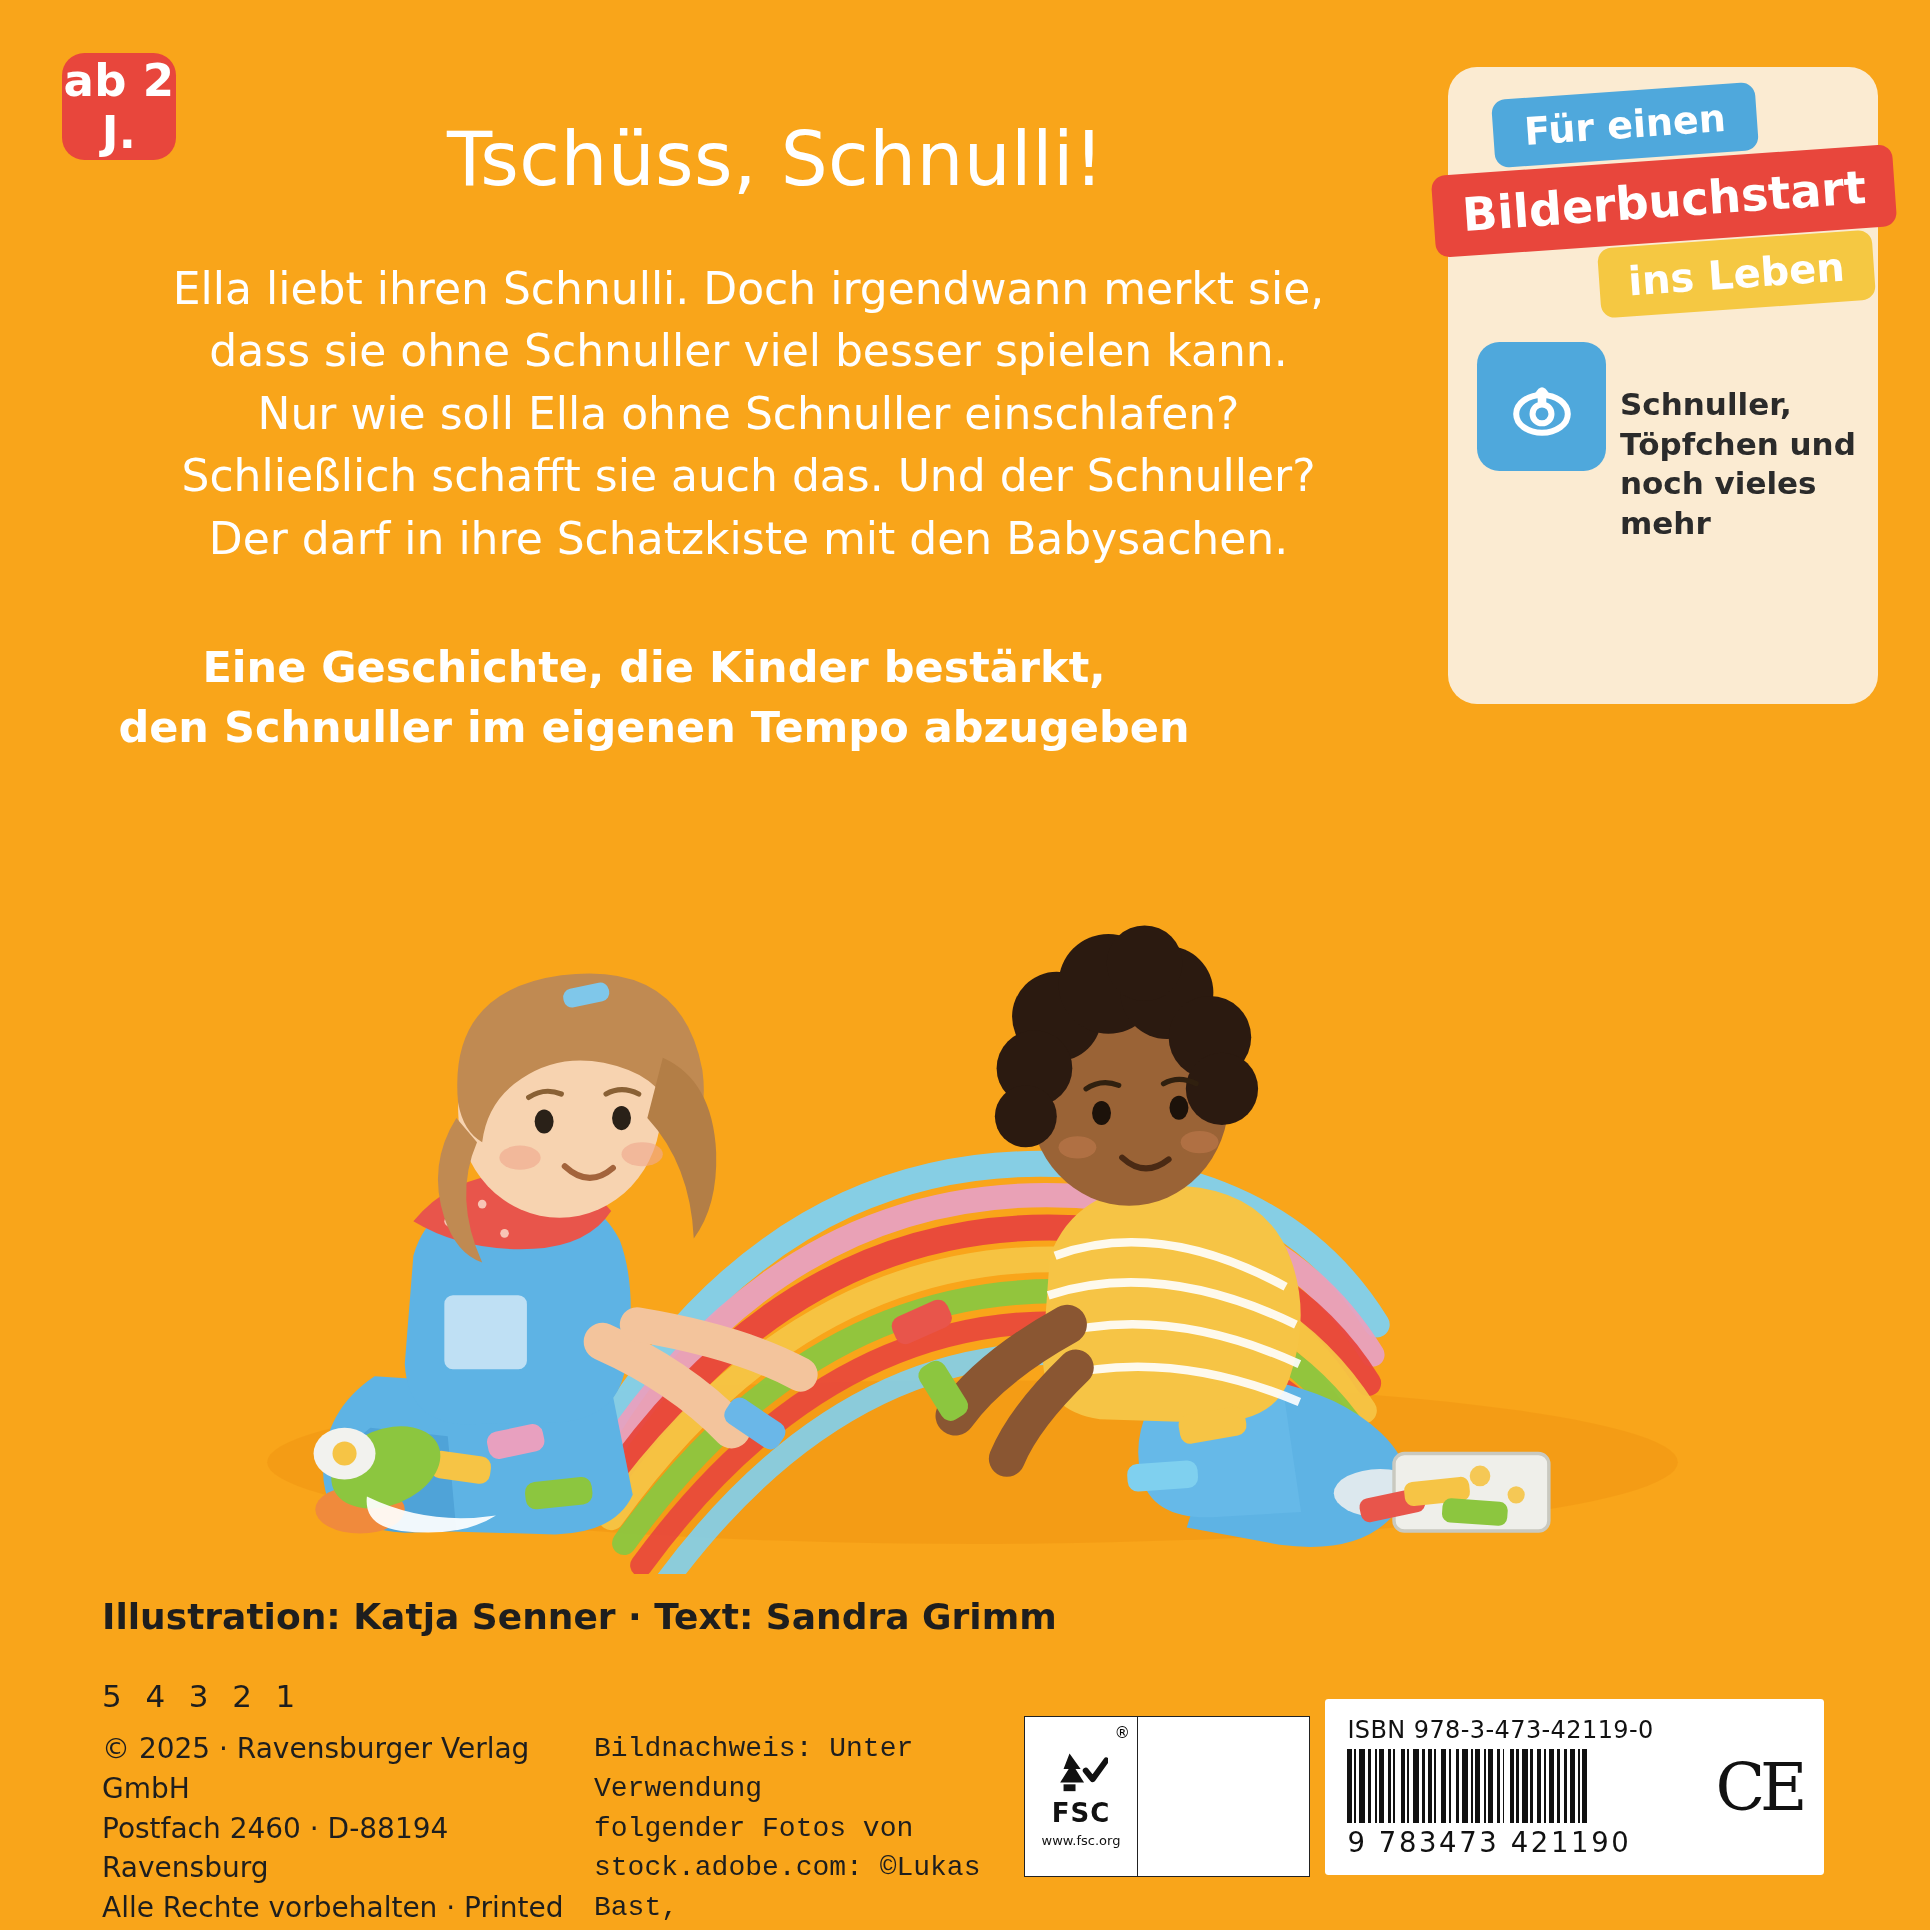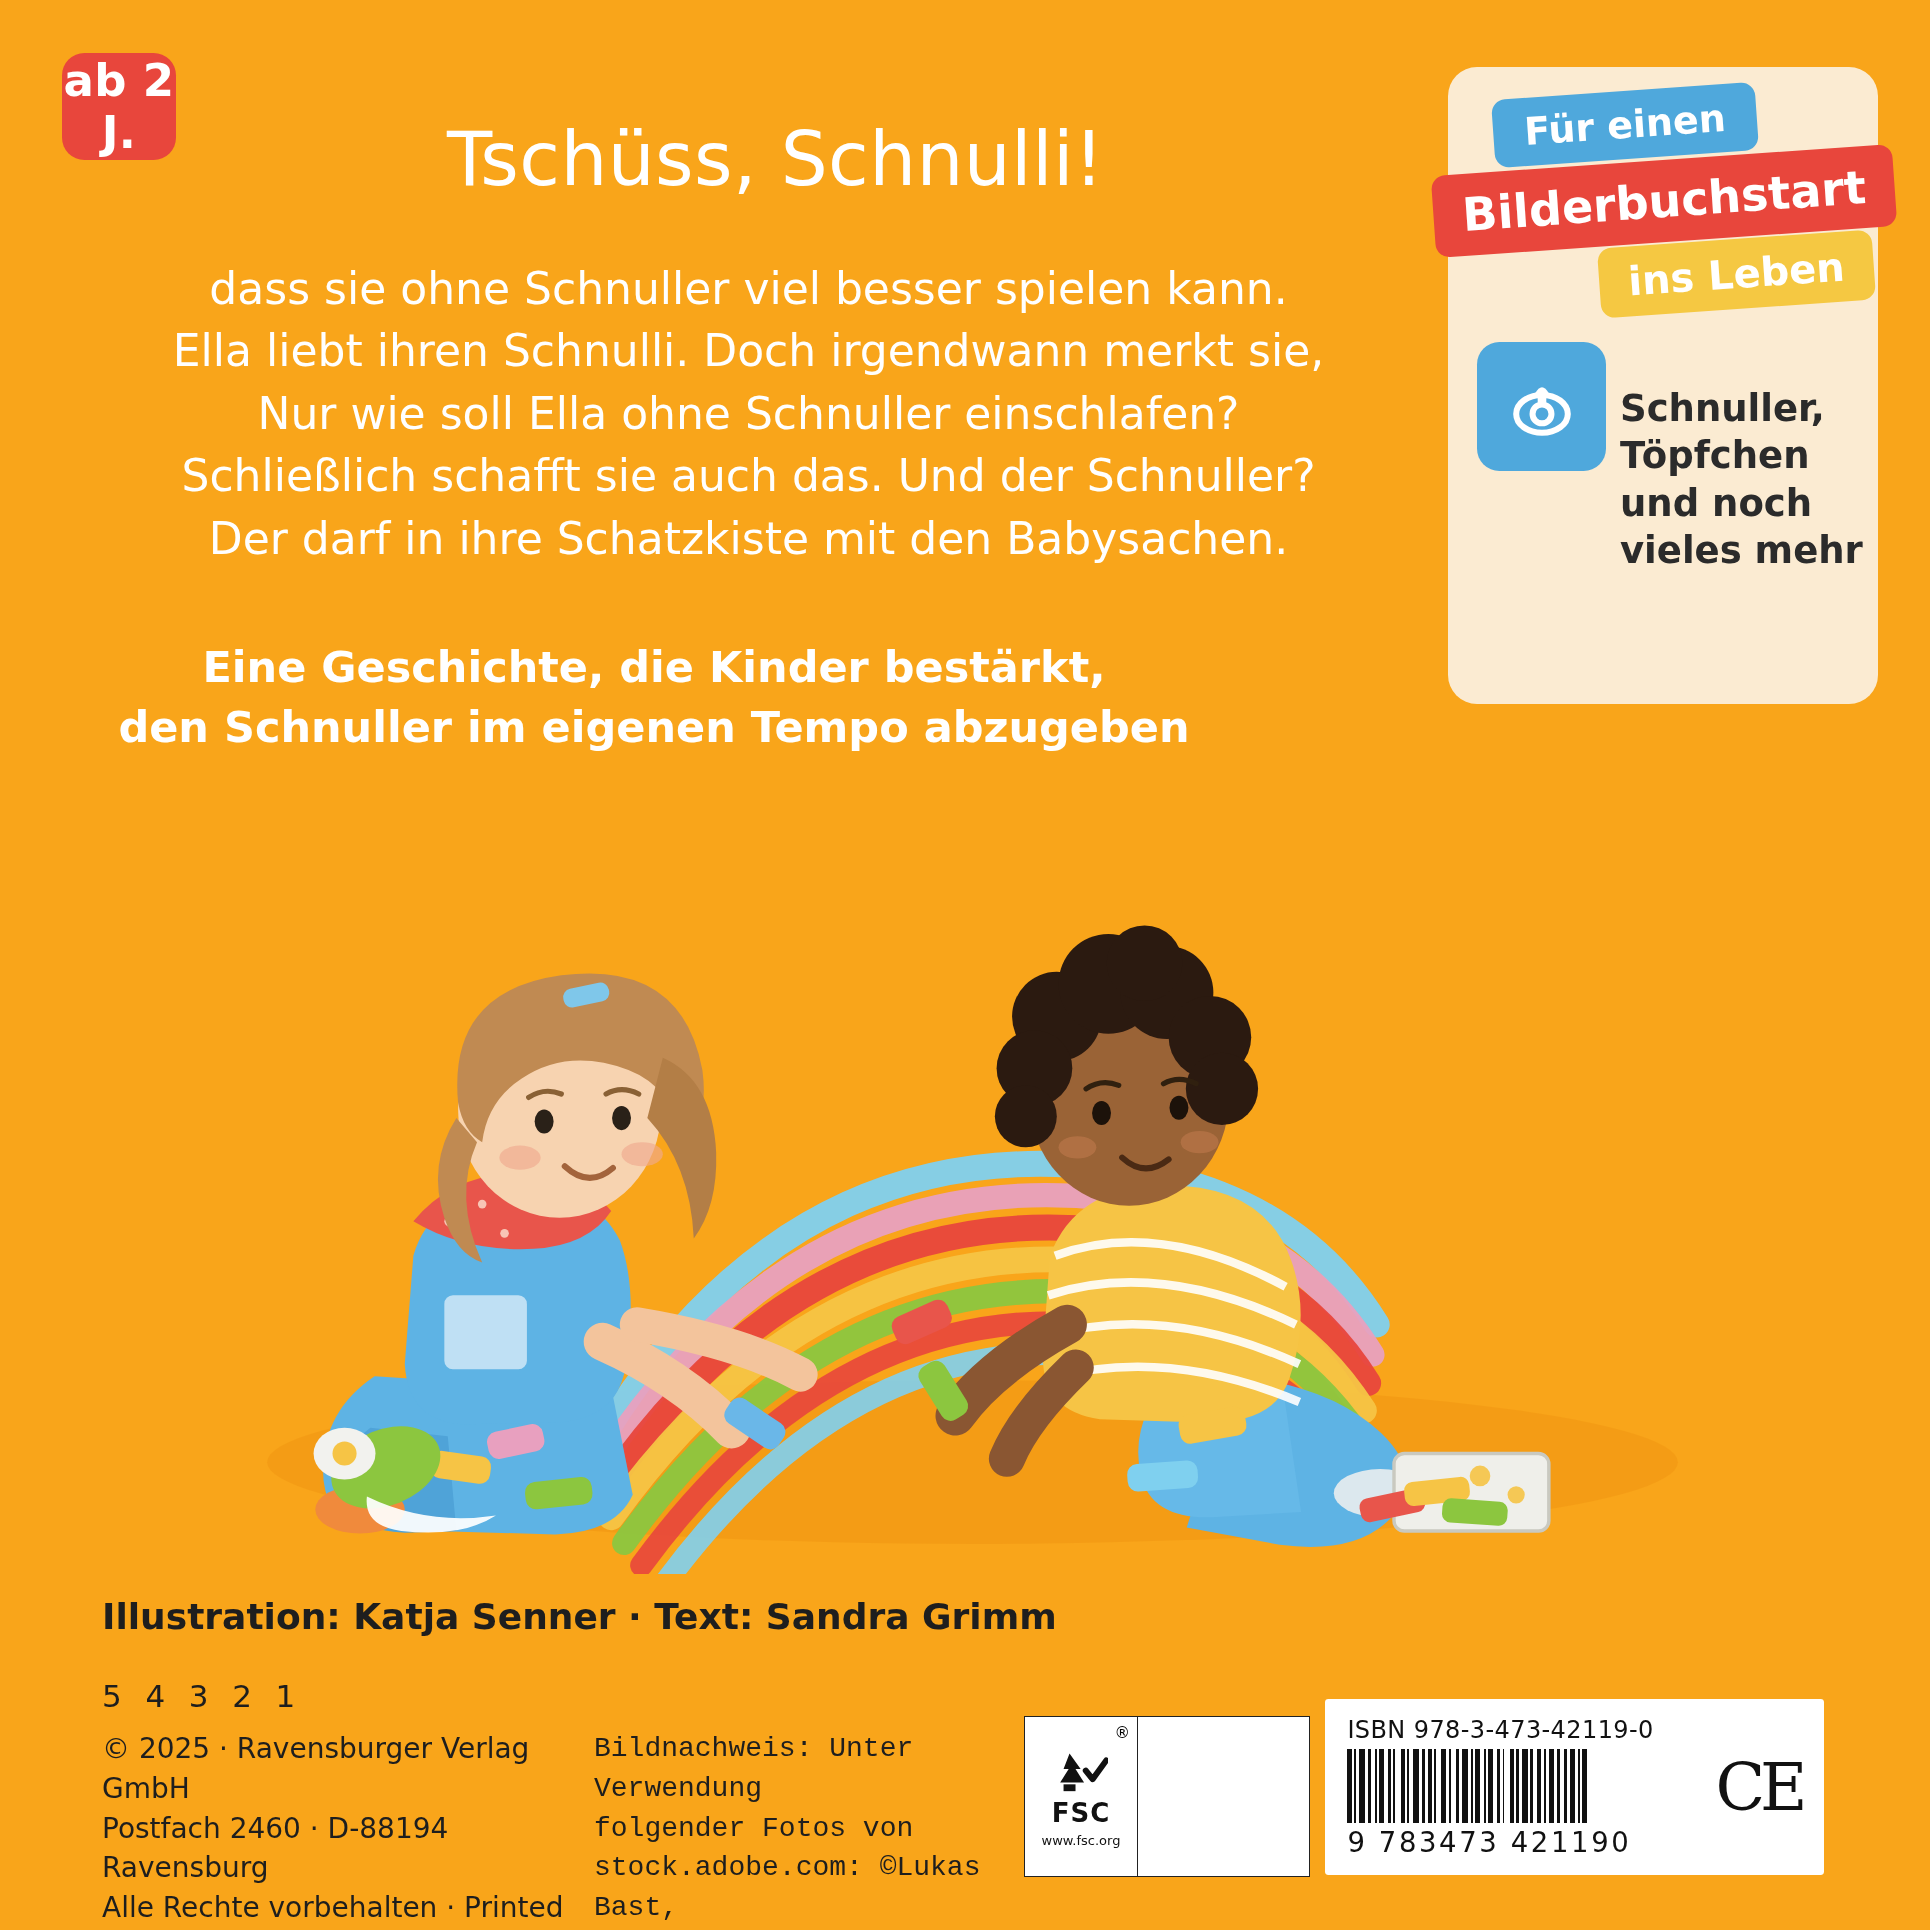--- a/index.html
+++ b/index.html
@@ -127,21 +127,21 @@
     display: flex;
     align-items: center;
     justify-content: center;
   }
   .sticker-caption {
     position: absolute;
     left: 172px;
     top: 318px;
     width: 250px;
     color: #2B2B2B;
-    font-size: 37px;
+    font-size: 31px;
     line-height: 1.28;
     font-weight: 600;
   }
 
   
   .illustration {
     position: absolute;
     left: 155px;
     top: 774px;
     width: 1635px;
@@ -290,22 +290,22 @@
 <body>
 
 <div class="age-badge">
   <span class="l1">ab 2</span>
   <span class="l2">J.</span>
 </div>
 
 <div class="title">Tschüss, Schnulli!</div>
 
 <div class="blurb">
+  <div>Ella liebt ihren Schnulli. Doch irgendwann merkt sie,</div>
   <div>dass sie ohne Schnuller viel besser spielen kann.</div>
-  <div>Ella liebt ihren Schnulli. Doch irgendwann merkt sie,</div>
   <div>Nur wie soll Ella ohne Schnuller einschlafen?</div>
   <div>Schließlich schafft sie auch das. Und der Schnuller?</div>
   <div>Der darf in ihre Schatzkiste mit den Babysachen.</div>
 </div>
 
 <div class="tagline">
   <div>Eine Geschichte, die Kinder bestärkt,</div>
   <div>den Schnuller im eigenen Tempo abzugeben</div>
 </div>
 

